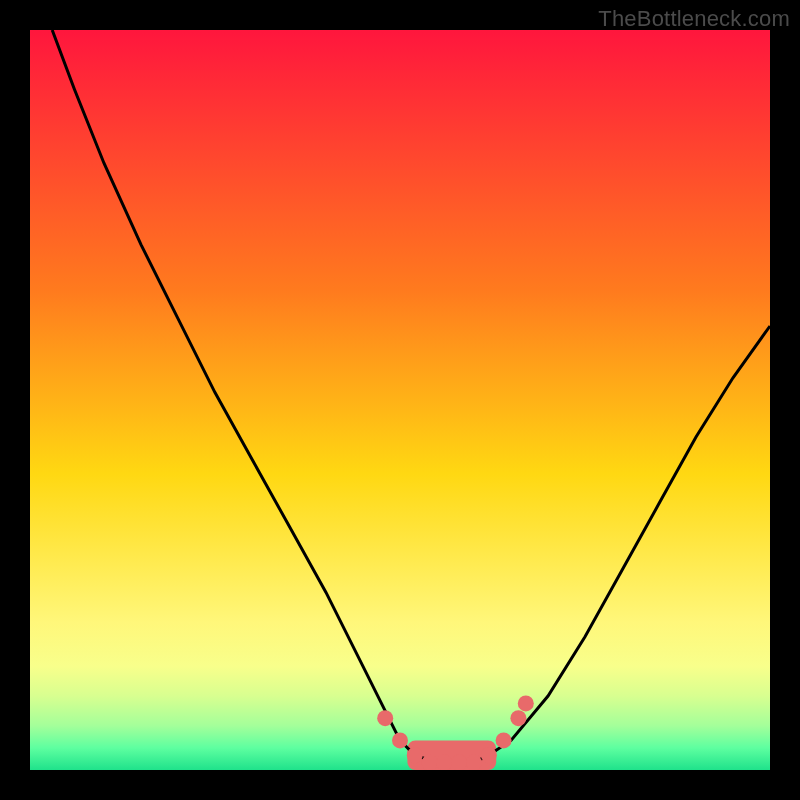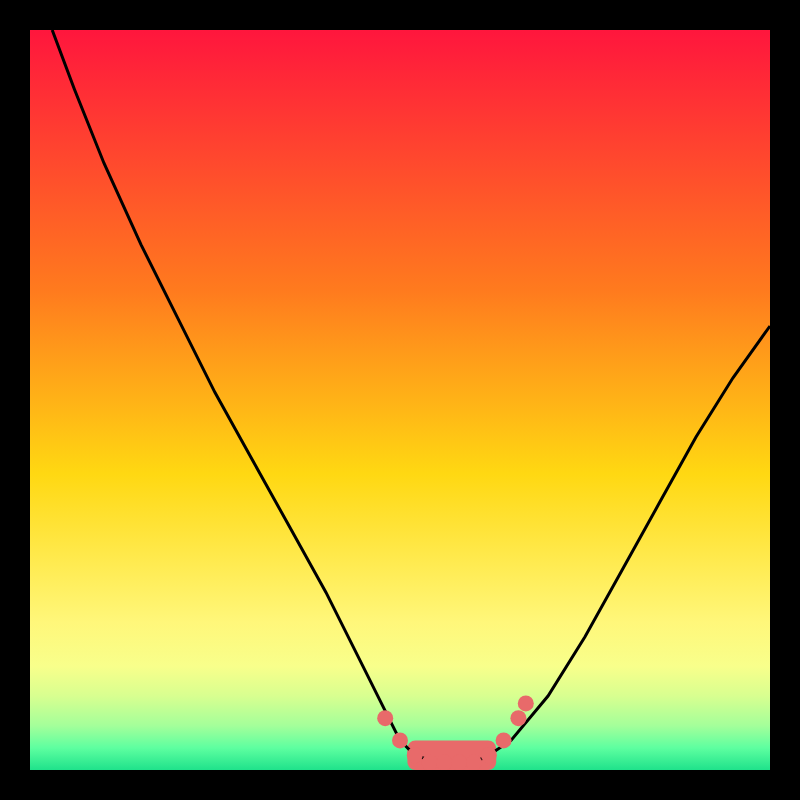--- a/index.html
+++ b/index.html
@@ -88,13 +88,14 @@
           <circle cx="444.0" cy="732.6" r="8" fill="#e86a6a"></circle>
           <circle cx="458.8" cy="725.2" r="8" fill="#e86a6a"></circle>
           <circle cx="473.6" cy="710.4" r="8" fill="#e86a6a"></circle>
           <circle cx="488.4" cy="688.2" r="8" fill="#e86a6a"></circle>
           <circle cx="495.8" cy="673.4" r="8" fill="#e86a6a"></circle>
         </g>
     </svg>
 
   </div>
 
+  <div class="watermark">TheBottleneck.com</div>
 </div>
 
 </body></html>

